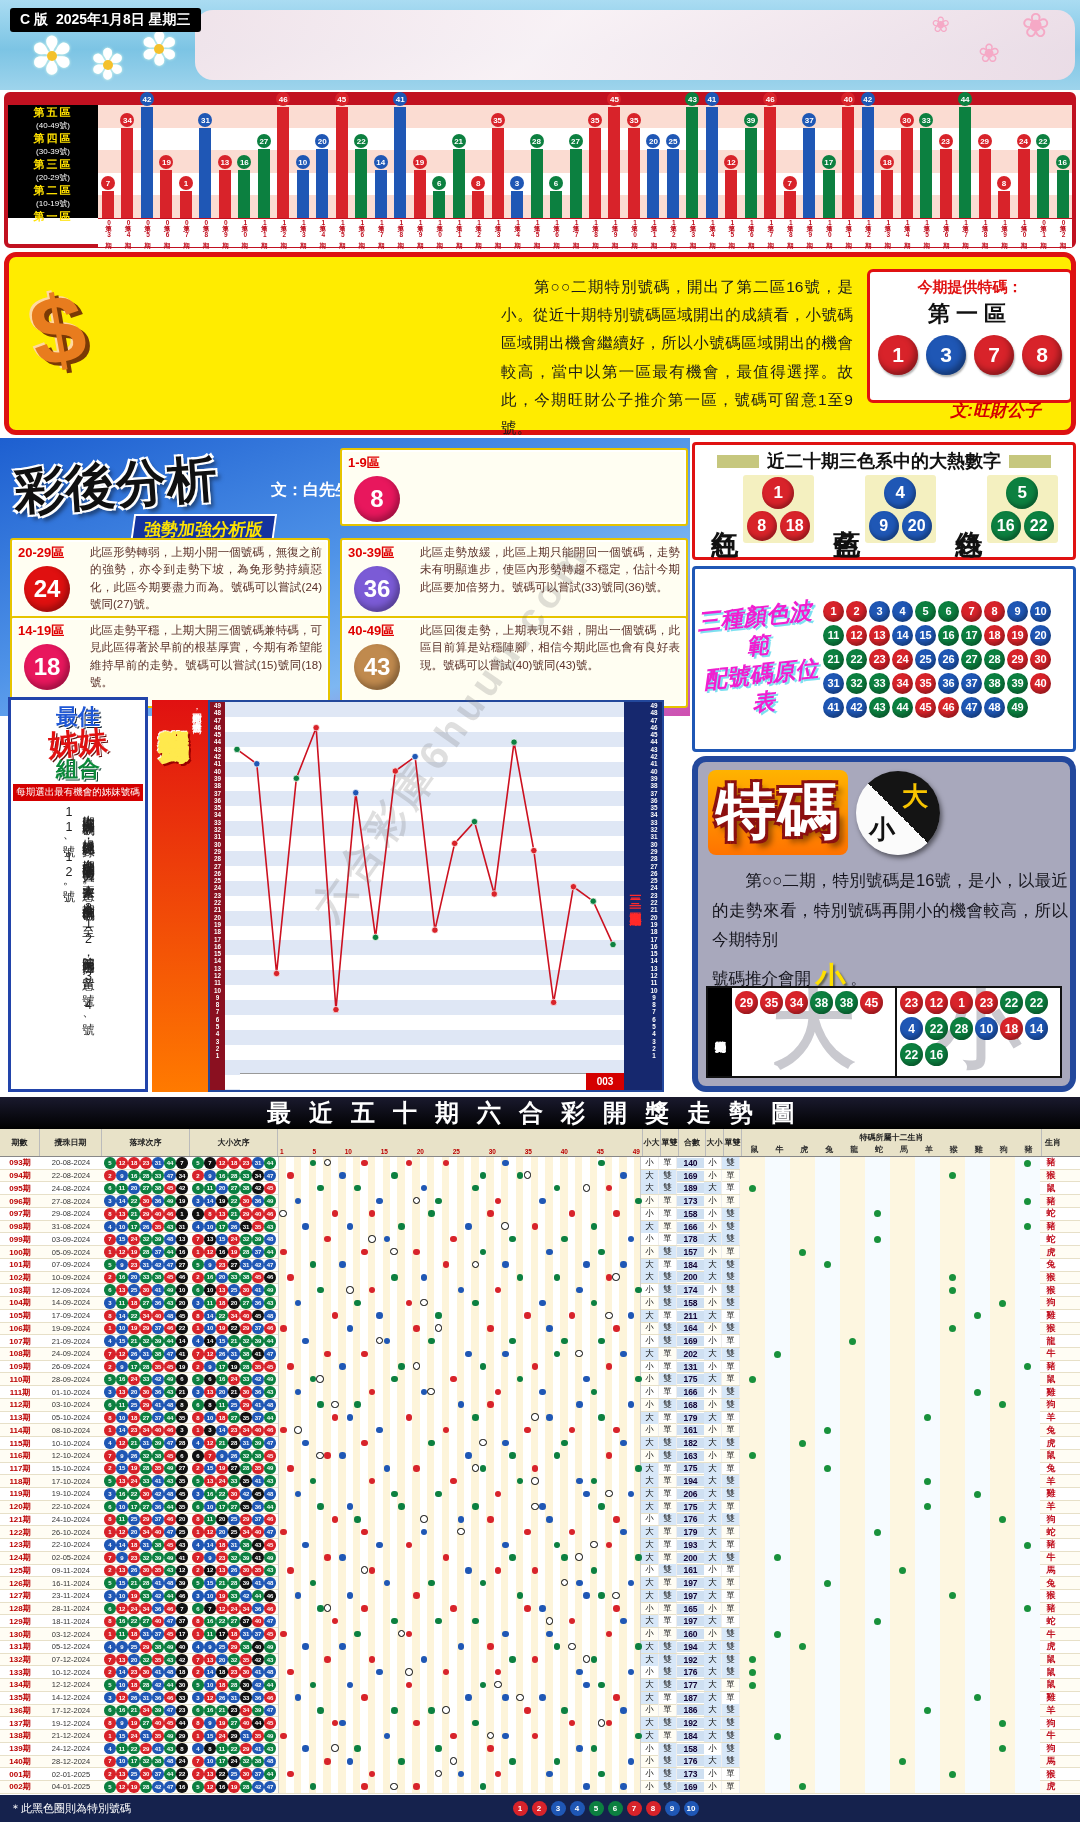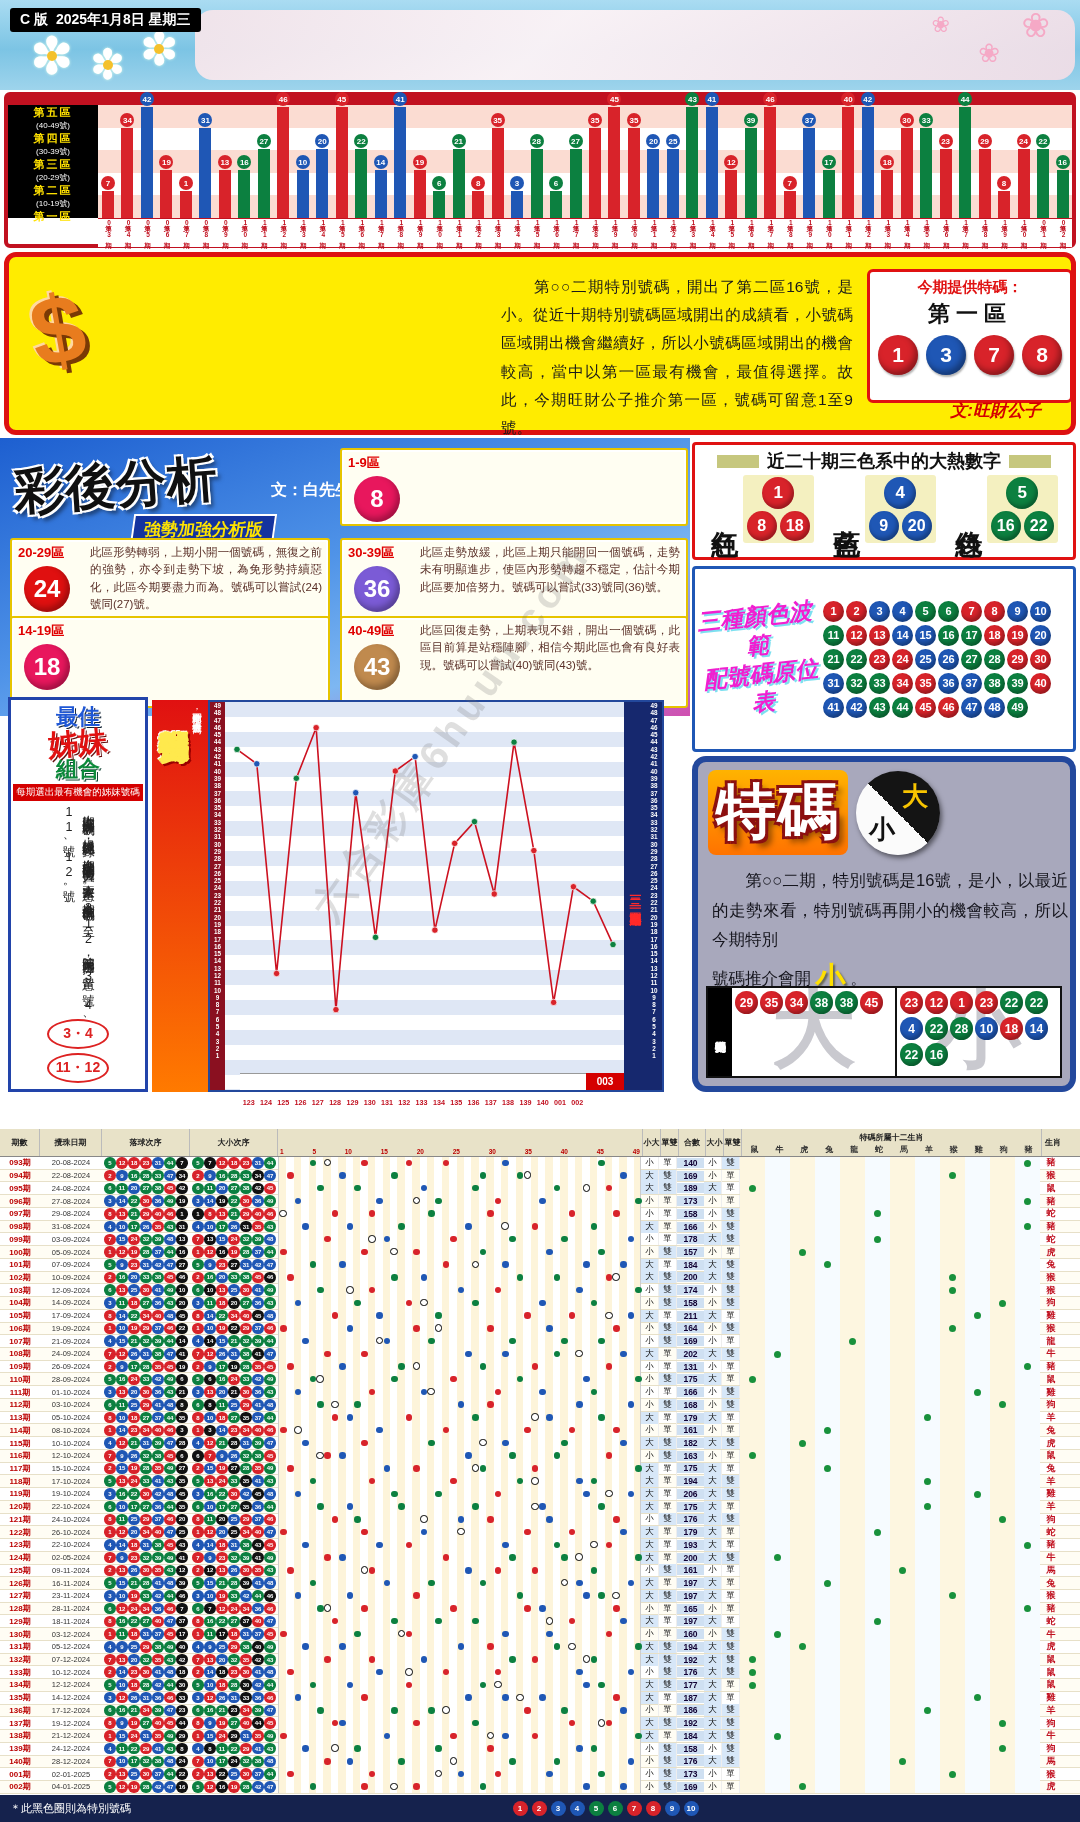--- a/index.html
+++ b/index.html
@@ -364,20 +364,21 @@
     <p>此區形勢轉弱，上期小開一個號碼，無復之前的強勢，亦令到走勢下坡，為免形勢持續惡化，此區今期要盡力而為。號碼可以嘗試(24)號同(27)號。</p>
         </div>
         <div class="ablock" style="left: 340px; top: 100px; width: 348px; min-height: 88px;">
           <span class="zl2">30-39區</span>
     <span class="aball" style="background:#7b5bd6">36</span>
     <p>此區走勢放緩，此區上期只能開回一個號碼，走勢未有明顯進步，使區內形勢轉趨不穩定，估計今期此區要加倍努力。號碼可以嘗試(33)號同(36)號。</p>
         </div>
         <div class="ablock" style="left: 10px; top: 178px; width: 320px; min-height: 92px;">
           <span class="zl2">14-19區</span>
     <span class="aball" style="background:#e8175d">18</span>
+    <p>此區走勢平穩，上期大開三個號碼兼特碼，可見此區得著於早前的根基厚實，今期有希望能維持早前的走勢。號碼可以嘗試(15)號同(18)號。</p>
         </div>
         <div class="ablock" style="left: 340px; top: 178px; width: 348px; min-height: 92px;">
           <span class="zl2">40-49區</span>
     <span class="aball" style="background:#c08a4e">43</span>
     <p>此區回復走勢，上期表現不錯，開出一個號碼，此區目前算是站穩陣腳，相信今期此區也會有良好表現。號碼可以嘗試(40)號同(43)號。</p>
         </div>
       </div>
   </div>
 
   <div class="hot">
@@ -542,24 +543,20 @@
   </div>
 
   <div class="sis">
     <div class="st">
       <span class="a">最佳</span>
       <span class="b">姊妹</span>
       <span class="c">組合</span>
     </div>
     <div class="banner">每期選出最有機會的姊妹號碼</div>
     <div class="vtext">上期沒有開出姊妹號碼。根據以往的紀錄，今期姊妹號碼開出的機會大，大家要留意。今期推薦的號碼可3至12號範圍內選擇，留意3號、4號、11號、12號。</div>
-    <div class="pairs" id="sispairs">
-        <div class="pair">3・4</div>
-        <div class="pair">11・12</div>
-      </div>
   </div>
 
   <div class="idxstrip">
     <span class="t">特別號碼指數走勢</span>
     <span class="s">助你縮窄下注範圍，大大提高中獎機會。</span>
   </div>
 
   <div class="idxchart">
     <div class="ichart-left" id="scaleL">49<br>48<br>47<br>46<br>45<br>44<br>43<br>42<br>41<br>40<br>39<br>38<br>37<br>36<br>35<br>34<br>33<br>32<br>31<br>30<br>29<br>28<br>27<br>26<br>25<br>24<br>23<br>22<br>21<br>20<br>19<br>18<br>17<br>16<br>15<br>14<br>13<br>12<br>11<br>10<br>9<br>8<br>7<br>6<br>5<br>4<br>3<br>2<br>1<br></div>
     <div class="ichart-plot">
@@ -613,20 +610,21 @@
       <div class="nextbox">003</div>
     </div>
     <div class="ichart-right">
       <span class="r">三二一 今期必贏範圍</span>
     </div>
     <div class="ichart-scale" id="scaleR">49<br>48<br>47<br>46<br>45<br>44<br>43<br>42<br>41<br>40<br>39<br>38<br>37<br>36<br>35<br>34<br>33<br>32<br>31<br>30<br>29<br>28<br>27<br>26<br>25<br>24<br>23<br>22<br>21<br>20<br>19<br>18<br>17<br>16<br>15<br>14<br>13<br>12<br>11<br>10<br>9<br>8<br>7<br>6<br>5<br>4<br>3<br>2<br>1<br></div>
   </div>
 
   <div class="wm">六合彩庫6huuu.com</div>
 
+  <div class="ttitle">最近五十期六合彩開獎走勢圖</div>
   <div class="ttable">
     <div class="thead" id="thead">
         <div style="width:40px">期數</div>
    <div style="width:62px">攪珠日期</div>
    <div style="width:88px">落球次序</div>
    <div style="width:88px">大小次序</div>
    <div class="h-grid" style="width:365px">
           <div class="nums">
             <span>1</span>
             <span>5</span>

